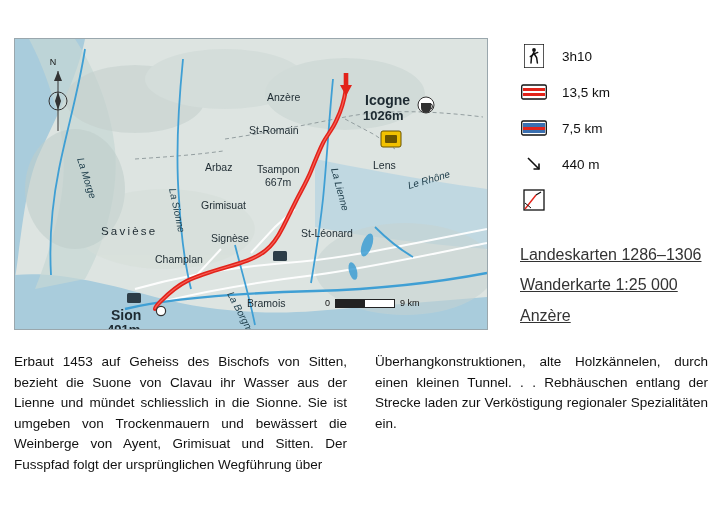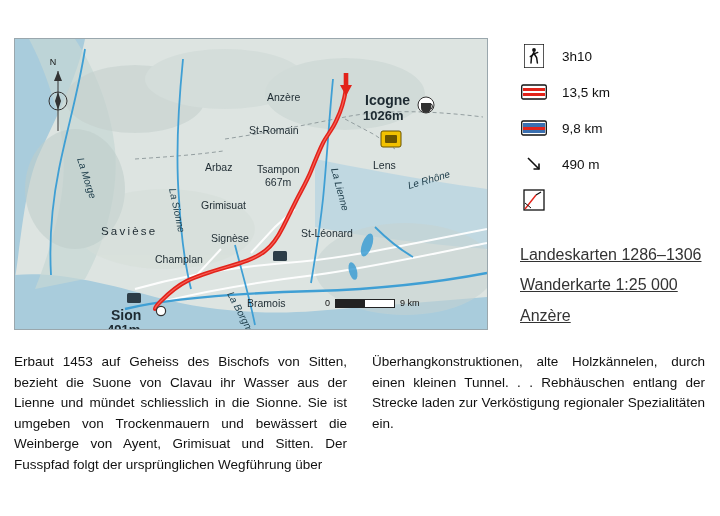--- a/index.html
+++ b/index.html
@@ -90,20 +90,21 @@
   }
 
   
   .body-text {
     position: absolute;
     top: 352px;
     left: 14px;
     width: 694px;
     display: flex;
     gap: 25px;
+    justify-content: space-between;
   }
   .col {
     width: 333px;
     font-size: 13.5px;
     line-height: 1.52;
     text-align: justify;
     text-justify: inter-word;
     color: #111;
     hyphens: manual;
   }
@@ -268,32 +269,32 @@
 
   <div class="info-row">
     <span class="info-icon">
       <svg width="26" height="18" viewBox="0 0 26 18" xmlns="http://www.w3.org/2000/svg">
         <rect x="0.7" y="2" width="24.6" height="14" rx="1.5" fill="#ffffff" stroke="#111" stroke-width="1.3"></rect>
         <rect x="2" y="4" width="22" height="4" fill="#3a6fb0"></rect>
         <rect x="2" y="8" width="22" height="3" fill="#e2231a"></rect>
         <rect x="2" y="11" width="22" height="3" fill="#3a6fb0"></rect>
       </svg>
     </span>
-    <span class="info-val">9,8 km</span>
+    <span class="info-val">7,5 km</span>
   </div>
 
 
   <div class="info-row">
     <span class="info-icon">
       <svg width="20" height="20" viewBox="0 0 20 20" xmlns="http://www.w3.org/2000/svg">
         <path d="M4,4 L15,15" stroke="#111" stroke-width="1.6" fill="none"></path>
         <path d="M9.5,15 L15,15 L15,9.5" stroke="#111" stroke-width="1.6" fill="none"></path>
       </svg>
     </span>
-    <span class="info-val">490 m</span>
+    <span class="info-val">440 m</span>
   </div>
 
   <div class="info-row">
     <span class="info-icon">
       <svg width="22" height="22" viewBox="0 0 22 22" xmlns="http://www.w3.org/2000/svg">
         <rect x="1" y="1" width="20" height="20" fill="#ffffff" stroke="#111" stroke-width="1.3"></rect>
         <path d="M2,20 L13,6" stroke="#e2231a" stroke-width="1.4" fill="none"></path>
         <path d="M13,6 L18,3" stroke="#111" stroke-width="1.2" fill="none"></path>
         <path d="M2,14 L8,19" stroke="#111" stroke-width="1" fill="none"></path>
       </svg>

